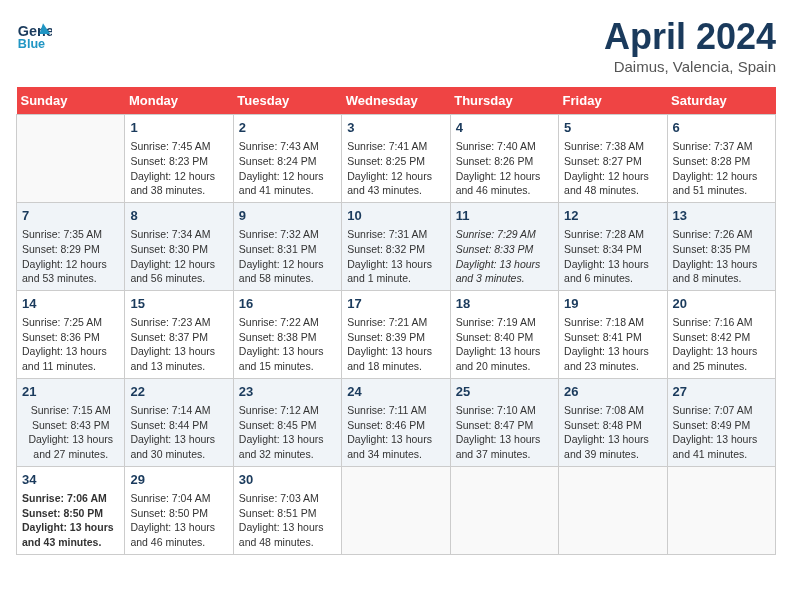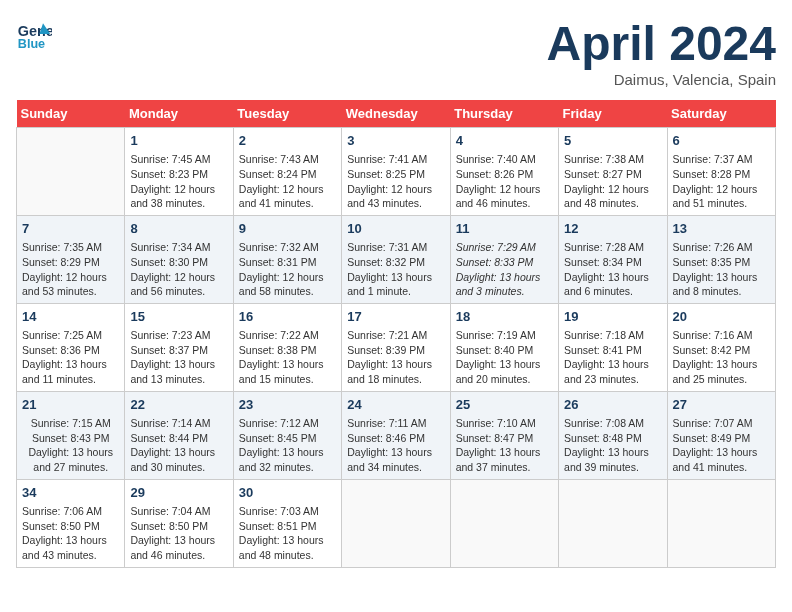--- a/index.html
+++ b/index.html
@@ -22,21 +22,21 @@
       gap: 4px;
     }
     .logo-icon {
       width: 36px;
       height: 36px;
     }
     .title-block {
       text-align: right;
     }
     .month-title {
-      font-size: 48px;
+      font-size: 36px;
       font-weight: bold;
       color: #1a3a5c;
     }
     .location {
       font-size: 15px;
       color: #555;
     }
     table {
       width: 100%;
       border-collapse: collapse;
@@ -304,21 +304,21 @@
           <span class="day-num">27</span>
           <div class="day-info" style="white-space: pre-line;">Sunrise: 7:07 AM
 Sunset: 8:49 PM
 Daylight: 13 hours
 and 41 minutes.</div>
         </td>
       </tr>
       <tr>
         <td>
           <span class="day-num">34</span>
-          <div class="day-info" style="white-space: pre-line;">Sunrise: 7:06 AM
+          <div class="day-info" style="white-space: pre-line; font-weight: bold;">Sunrise: 7:06 AM
 Sunset: 8:50 PM
 Daylight: 13 hours
 and 43 minutes.</div>
         </td>
         <td>
           <span class="day-num">29</span>
           <div class="day-info" style="white-space: pre-line;">Sunrise: 7:04 AM
 Sunset: 8:50 PM
 Daylight: 13 hours
 and 46 minutes.</div>

